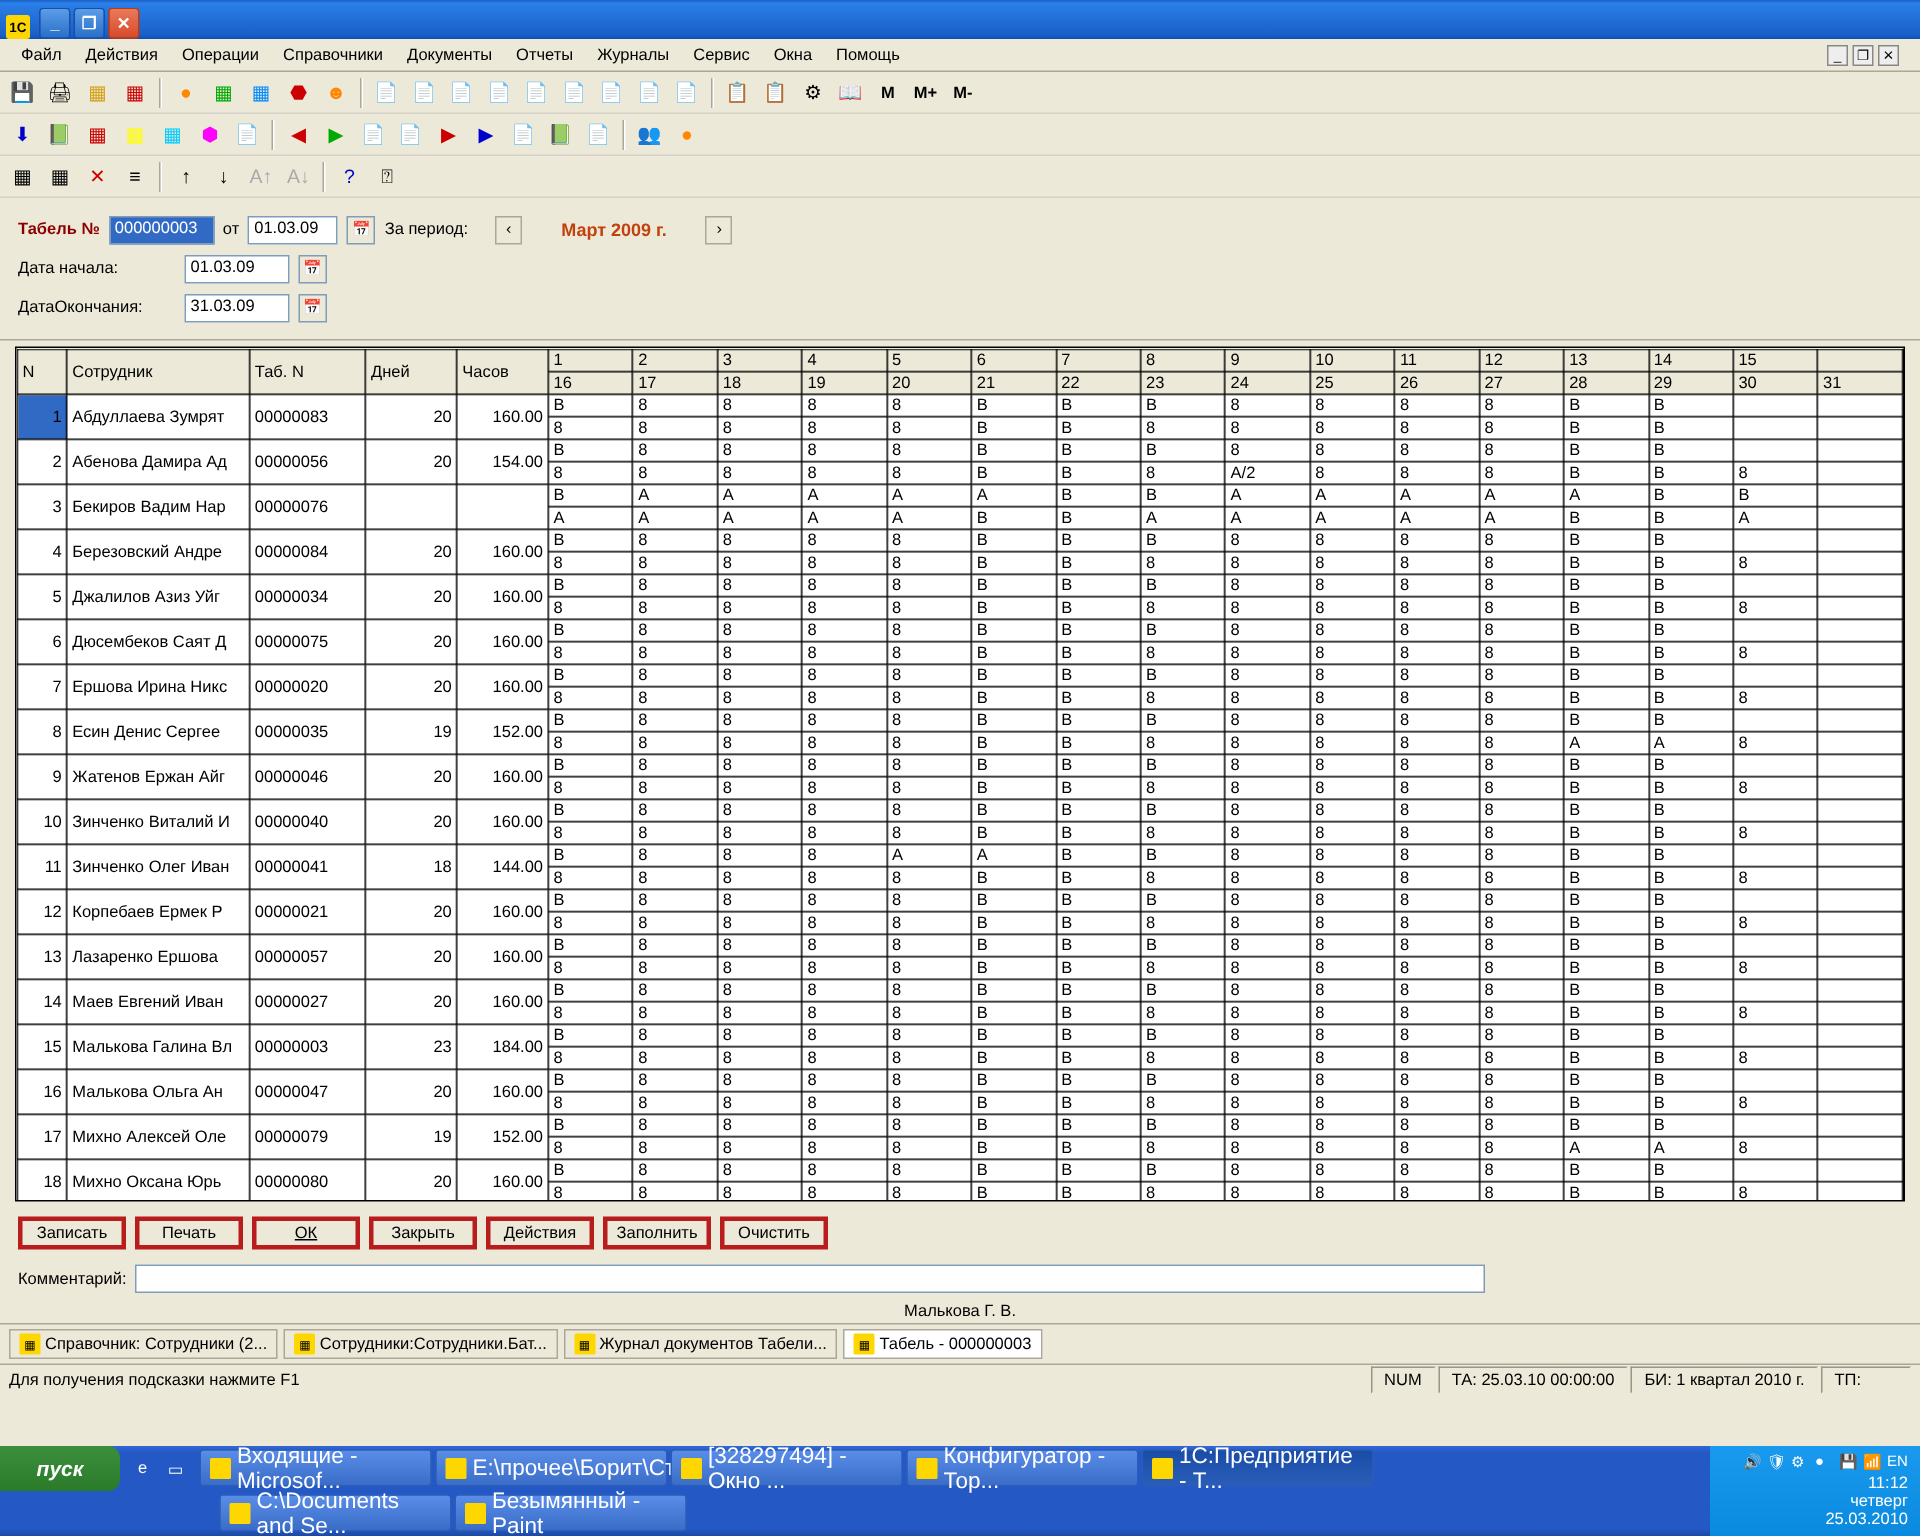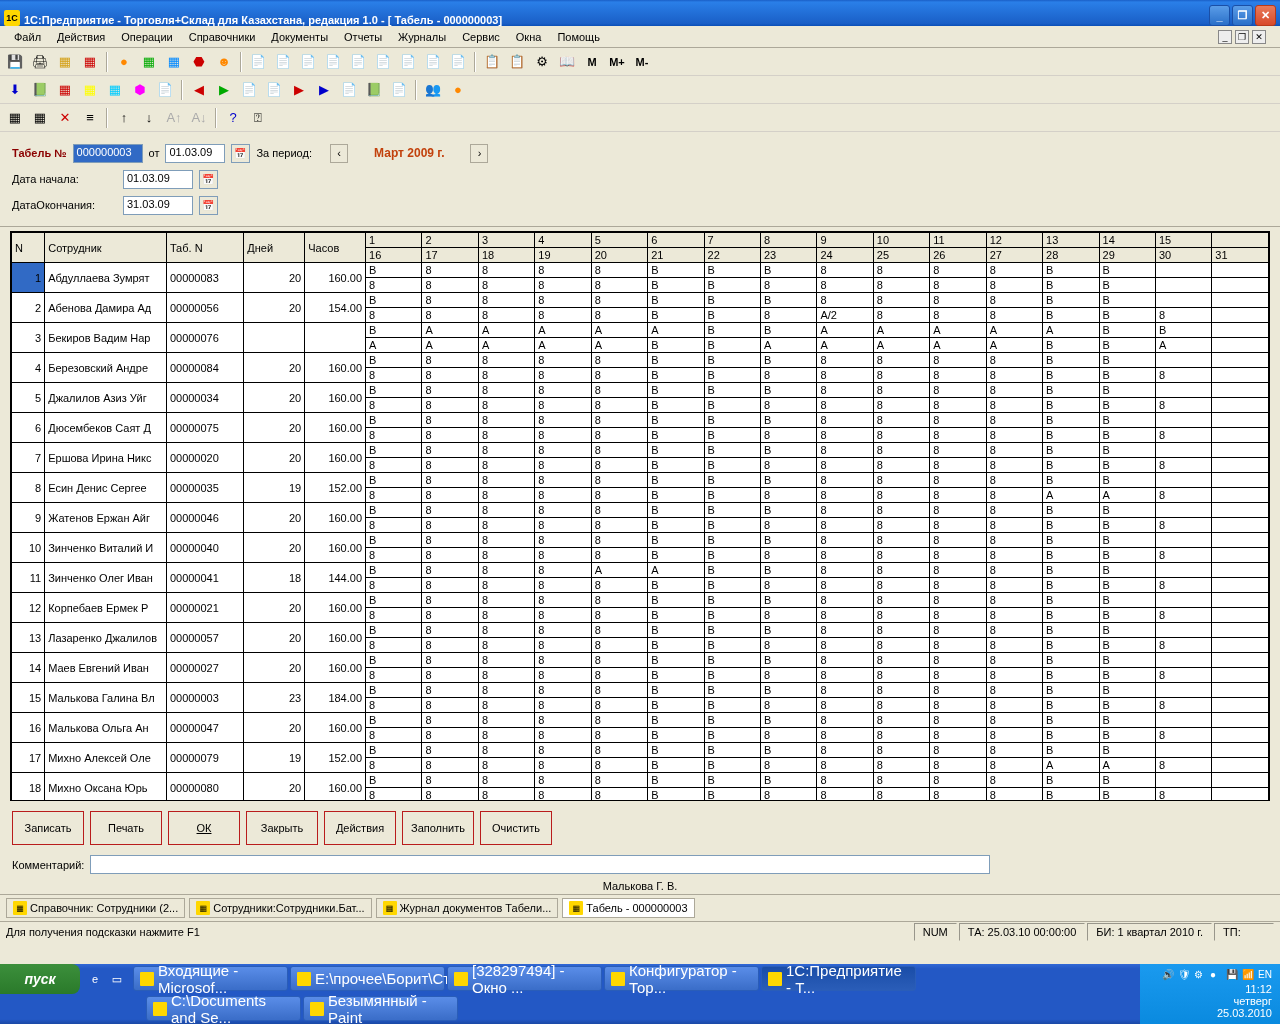--- a/index.html
+++ b/index.html
@@ -39,21 +39,21 @@
 
 .grid-wrap { margin: 4px 10px; border: 1px solid #000; background: white; height: 570px; overflow: auto; }
 .grid { border-collapse: collapse; width: 100%; table-layout: fixed; font-size: 10px; }
 .grid th { background: #ece9d8; border: 1px solid #000; padding: 1px 3px; text-align: left; font-weight: normal; height: 14px; }
 .grid td { border: 1px solid #000; padding: 1px 3px; height: 13px; white-space: nowrap; overflow: hidden; }
 .grid .num-col { text-align: right; }
 .row-sel td:first-child { background: #316ac5; }
 
 
 .btnrow { padding: 6px 12px; display: flex; gap: 6px; }
-.btnrow button { width: 72px; height: 34px; background: #ece9d8; border: 1px solid #b91c1c; font-size: 11px; }
+.btnrow button { width: 72px; height: 22px; background: #ece9d8; border: 3px solid #b91c1c; font-size: 11px; }
 .btnrow button u { text-decoration: underline; }
 .commentrow { padding: 4px 12px; display: flex; align-items: center; gap: 6px; }
 .commentrow input { flex: 0 0 900px; }
 .signature { text-align: center; padding: 2px; color: #000; }
 
 
 .wintabs { border-top: 1px solid #aca899; padding: 3px 6px; display: flex; gap: 4px; background: #ece9d8; }
 .wintab { border: 1px solid #aca899; padding: 2px 6px; background: #ece9d8; display: flex; align-items: center; gap: 3px; font-size: 11px; }
 .wintab.active { background: #fff; }
 .wintab .ico { width: 14px; height: 14px; background: #ffd700; border-radius: 1px; font-size: 8px; display: flex; align-items: center; justify-content: center; }
@@ -74,21 +74,20 @@
 .taskbar .tasks-wrap { display: flex; flex-wrap: wrap; align-content: flex-start; flex: 1; }
 .taskbar .tray { background: linear-gradient(to bottom, #1a9aef, #0a8adf); padding: 2px 8px; display: flex; flex-direction: column; justify-content: center; align-items: flex-end; color: white; font-size: 10px; height: 60px; min-width: 140px; }
 .taskbar .tray .icons { display: flex; gap: 2px; flex-wrap: wrap; max-width: 120px; }
 .taskbar .tray .icons span { width: 14px; height: 14px; font-size: 10px; }
 </style>
 </head>
 <body>
 
 <div class="titlebar">
   <span class="icon">1С</span>
-  <span class="title">1С:Предприятие - Торговля+Склад для Казахстана, редакция 1.0 - [ Табель - 000000003]</span>
   <span class="winbtn min">_</span>
   <span class="winbtn max">❐</span>
   <span class="winbtn close">✕</span>
 </div>
 
 <div class="menubar">
   <span>Файл</span>
   <span>Действия</span>
   <span>Операции</span>
   <span>Справочники</span>
@@ -738,21 +737,21 @@
           <td>8</td>
           <td>8</td>
           <td>8</td>
           <td>В</td>
           <td>В</td>
           <td>8</td>
           <td></td>
         </tr>
         <tr>
           <td class="num-col" rowspan="2">13</td>
-          <td rowspan="2">Лазаренко Джалилов</td>
+          <td rowspan="2">Лазаренко Ершова</td>
           <td rowspan="2">00000057</td>
           <td class="num-col" rowspan="2">20</td>
           <td class="num-col" rowspan="2">160.00</td>
           <td>В</td>
           <td>8</td>
           <td>8</td>
           <td>8</td>
           <td>8</td>
           <td>В</td>
           <td>В</td>

